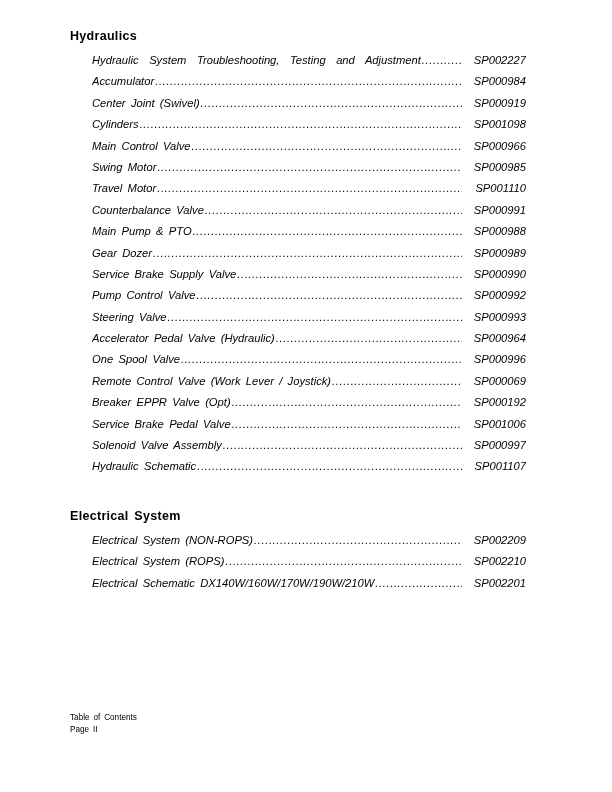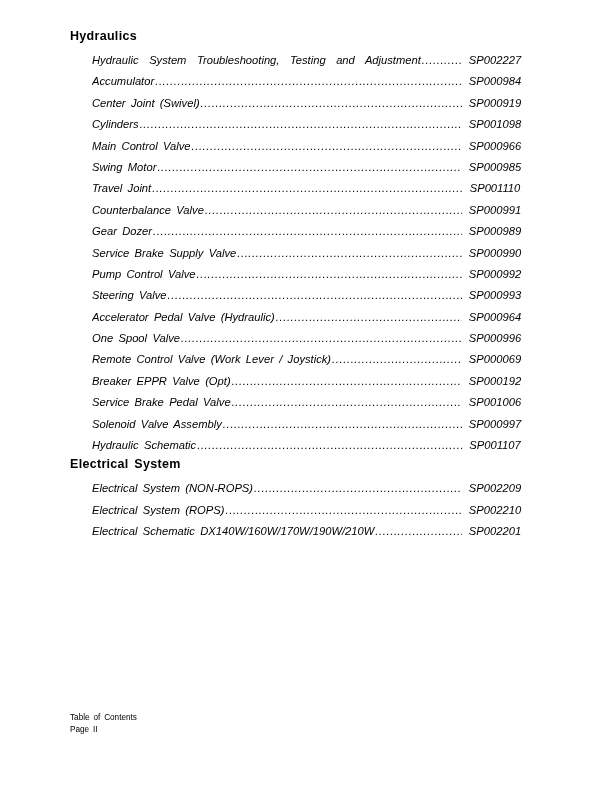--- a/index.html
+++ b/index.html
@@ -23,20 +23,21 @@
   .content {
     position: absolute;
     left: 70px;
     top: 28px;
     width: 456px;
   }
   .section {
     margin-bottom: 0;
   }
   .section + .section {
+    margin-top: 30px;
   }
   .section-title {
     font-size: 12.5px;
     font-weight: bold;
     letter-spacing: 0.3px;
     word-spacing: 2px;
     margin: 0 0 6px 0;
     line-height: 16px;
   }
   .toc-list {
@@ -74,21 +75,21 @@
     position: absolute;
     left: 0;
     bottom: 0;
     font-size: 11.2px;
     letter-spacing: 0.6px;
     white-space: nowrap;
     color: #000;
   }
   .entry-code {
     flex: 0 0 62px;
-    text-align: center;
+    text-align: right;
     font-size: 11.2px;
   }
   .footer {
     position: absolute;
     left: 70px;
     top: 712px;
     font-size: 8.2px;
     line-height: 11.6px;
     word-spacing: 1.6px;
     color: #000;
@@ -129,28 +130,33 @@
             <span class="entry-label">Main Control Valve</span>
             <span class="leader"></span>
             <span class="entry-code">SP000966</span>
           </li>
           <li class="toc-entry">
             <span class="entry-label">Swing Motor</span>
             <span class="leader"></span>
             <span class="entry-code">SP000985</span>
           </li>
           <li class="toc-entry">
-            <span class="entry-label">Travel Joint</span>
+            <span class="entry-label">Travel Motor</span>
             <span class="leader"></span>
             <span class="entry-code">SP001110</span>
           </li>
           <li class="toc-entry">
             <span class="entry-label">Counterbalance Valve</span>
             <span class="leader"></span>
             <span class="entry-code">SP000991</span>
+          </li>
+          <li class="toc-entry">
+            <span class="entry-label">Main Pump &amp; PTO</span>
+            <span class="leader"></span>
+            <span class="entry-code">SP000988</span>
           </li>
           <li class="toc-entry">
             <span class="entry-label">Gear Dozer</span>
             <span class="leader"></span>
             <span class="entry-code">SP000989</span>
           </li>
           <li class="toc-entry">
             <span class="entry-label">Service Brake Supply Valve</span>
             <span class="leader"></span>
             <span class="entry-code">SP000990</span>

